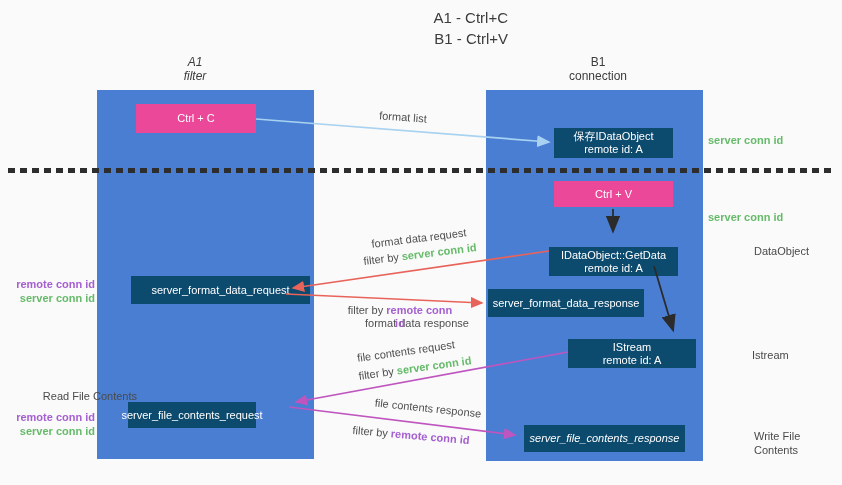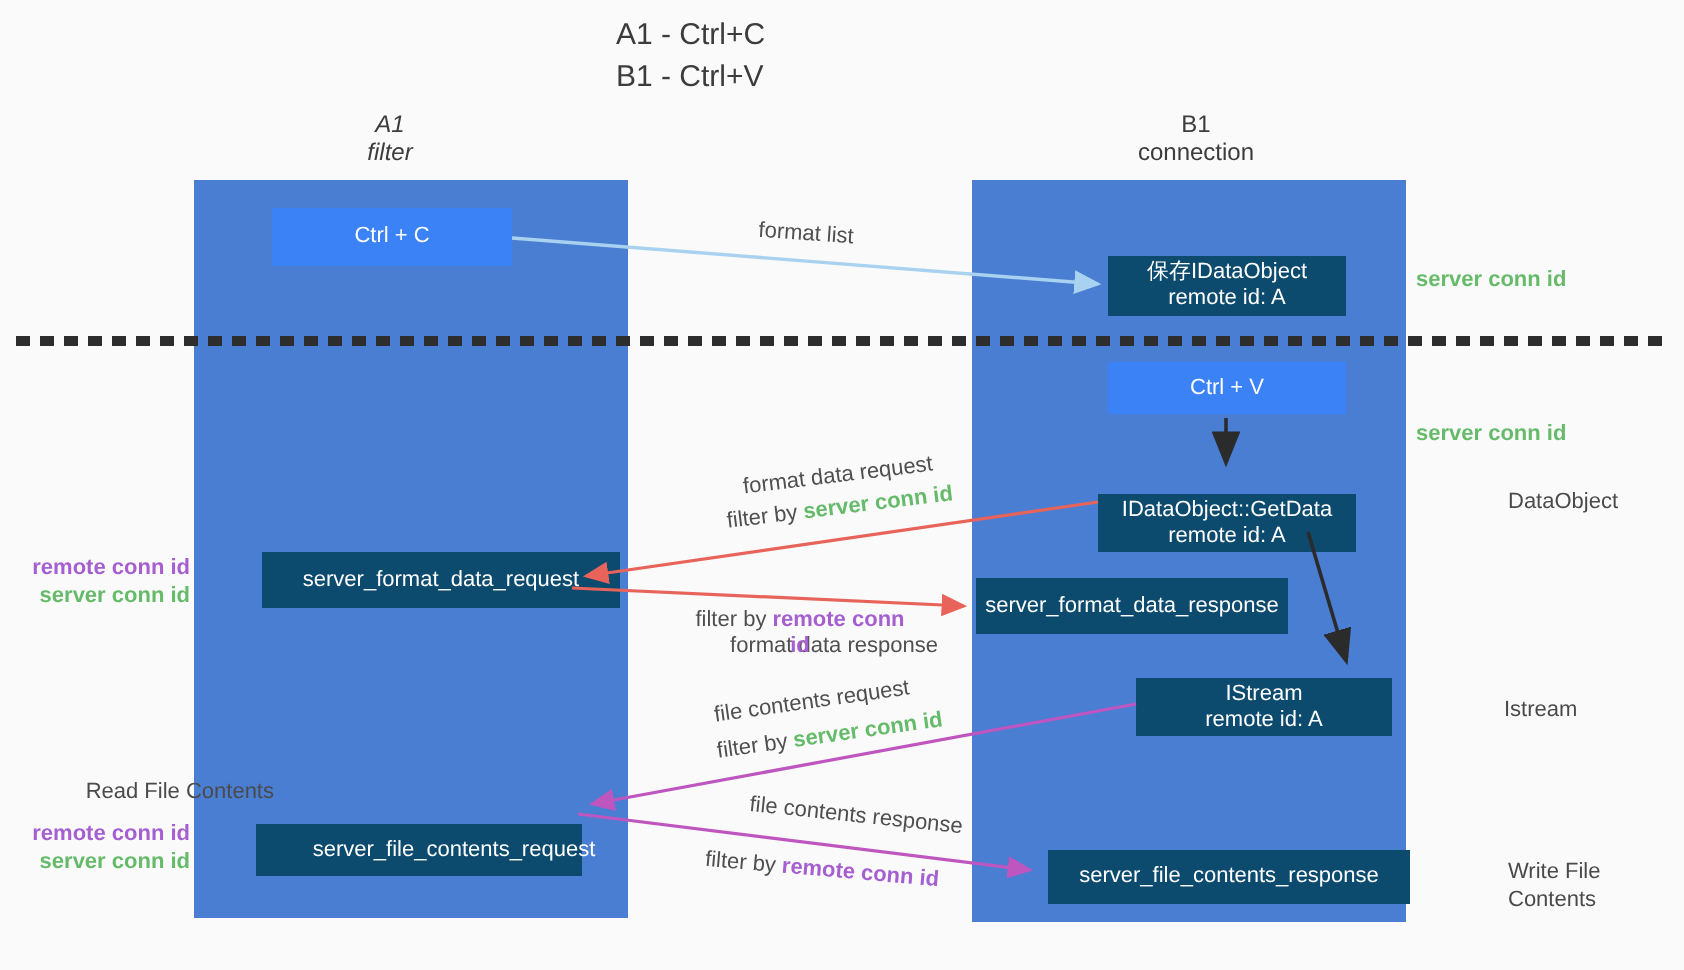--- a/index.html
+++ b/index.html
@@ -3,51 +3,51 @@
 <meta charset="utf-8">
 <style>
   html,body{margin:0;padding:0;background:#fafafa;}
   .canvas{
     position:relative;width:842px;height:485px;overflow:hidden;
     background:#fafafa;
     font-family:"Liberation Sans",sans-serif;
   }
   .abs{position:absolute;}
   .title{
-    left:308px;top:7px;width:200px;text-align:left;
+    left:308px;top:7px;width:200px;text-align:right;
     font-size:15px;line-height:21px;color:#3c3c3c;
   }
   .col-header{
     top:55px;width:220px;text-align:center;
     font-size:12px;line-height:14px;color:#3c3c3c;
   }
   .col-header.a1{left:85px;font-style:italic;}
   .col-header.b1{left:488px;}
   .column{background:#4a7ed3;}
   .col-a{left:97px;top:90px;width:217px;height:369px;}
   .col-b{left:486px;top:90px;width:217px;height:371px;}
   .dashed{
     left:8px;top:168px;width:828px;height:5px;
     background:repeating-linear-gradient(90deg,#2d2d2d 0 7px,transparent 7px 12px);
   }
   .node{
     display:flex;flex-direction:column;justify-content:center;align-items:center;
     color:#ffffff;font-size:11px;line-height:13px;text-align:center;
   }
-  .node.green{background:#3b82f6;}
+  .node.green{background:#ec4899;}
   .node.orange{background:#0c4a6e;}
   .n-ctrl-c{left:136px;top:104px;width:120px;height:29px;}
   .n-save{left:554px;top:128px;width:119px;height:30px;}
   .n-ctrl-v{left:554px;top:181px;width:119px;height:26px;}
   .n-getdata{left:549px;top:247px;width:129px;height:29px;}
   .n-fmt-req{left:131px;top:276px;width:179px;height:28px;}
   .n-fmt-resp{left:488px;top:289px;width:156px;height:28px;}
   .n-istream{left:568px;top:339px;width:128px;height:29px;}
-  .n-file-req{left:128px;top:412px;width:128px;height:26px;padding-left:35px;}
-  .n-file-resp{left:524px;top:425px;width:181px;height:27px;}
+  .n-file-req{left:128px;top:402px;width:128px;height:26px;}
+  .n-file-resp{left:524px;top:425px;width:161px;height:27px;font-style:italic;}
   .side{font-size:11px;line-height:14px;}
   .side.leftcol{left:0;width:95px;text-align:right;}
   .side.rightcol{text-align:left;}
   .purple{color:#a55fd0;font-weight:bold;}
   .green-t{color:#66bb6a;font-weight:bold;}
   .gray-t{color:#4a4a4a;padding-left:42px;}
   .lp1{top:277px;}
   .read-file{top:389px;}
   .lp2{top:410px;}
   .rs1{left:708px;top:133px;}

